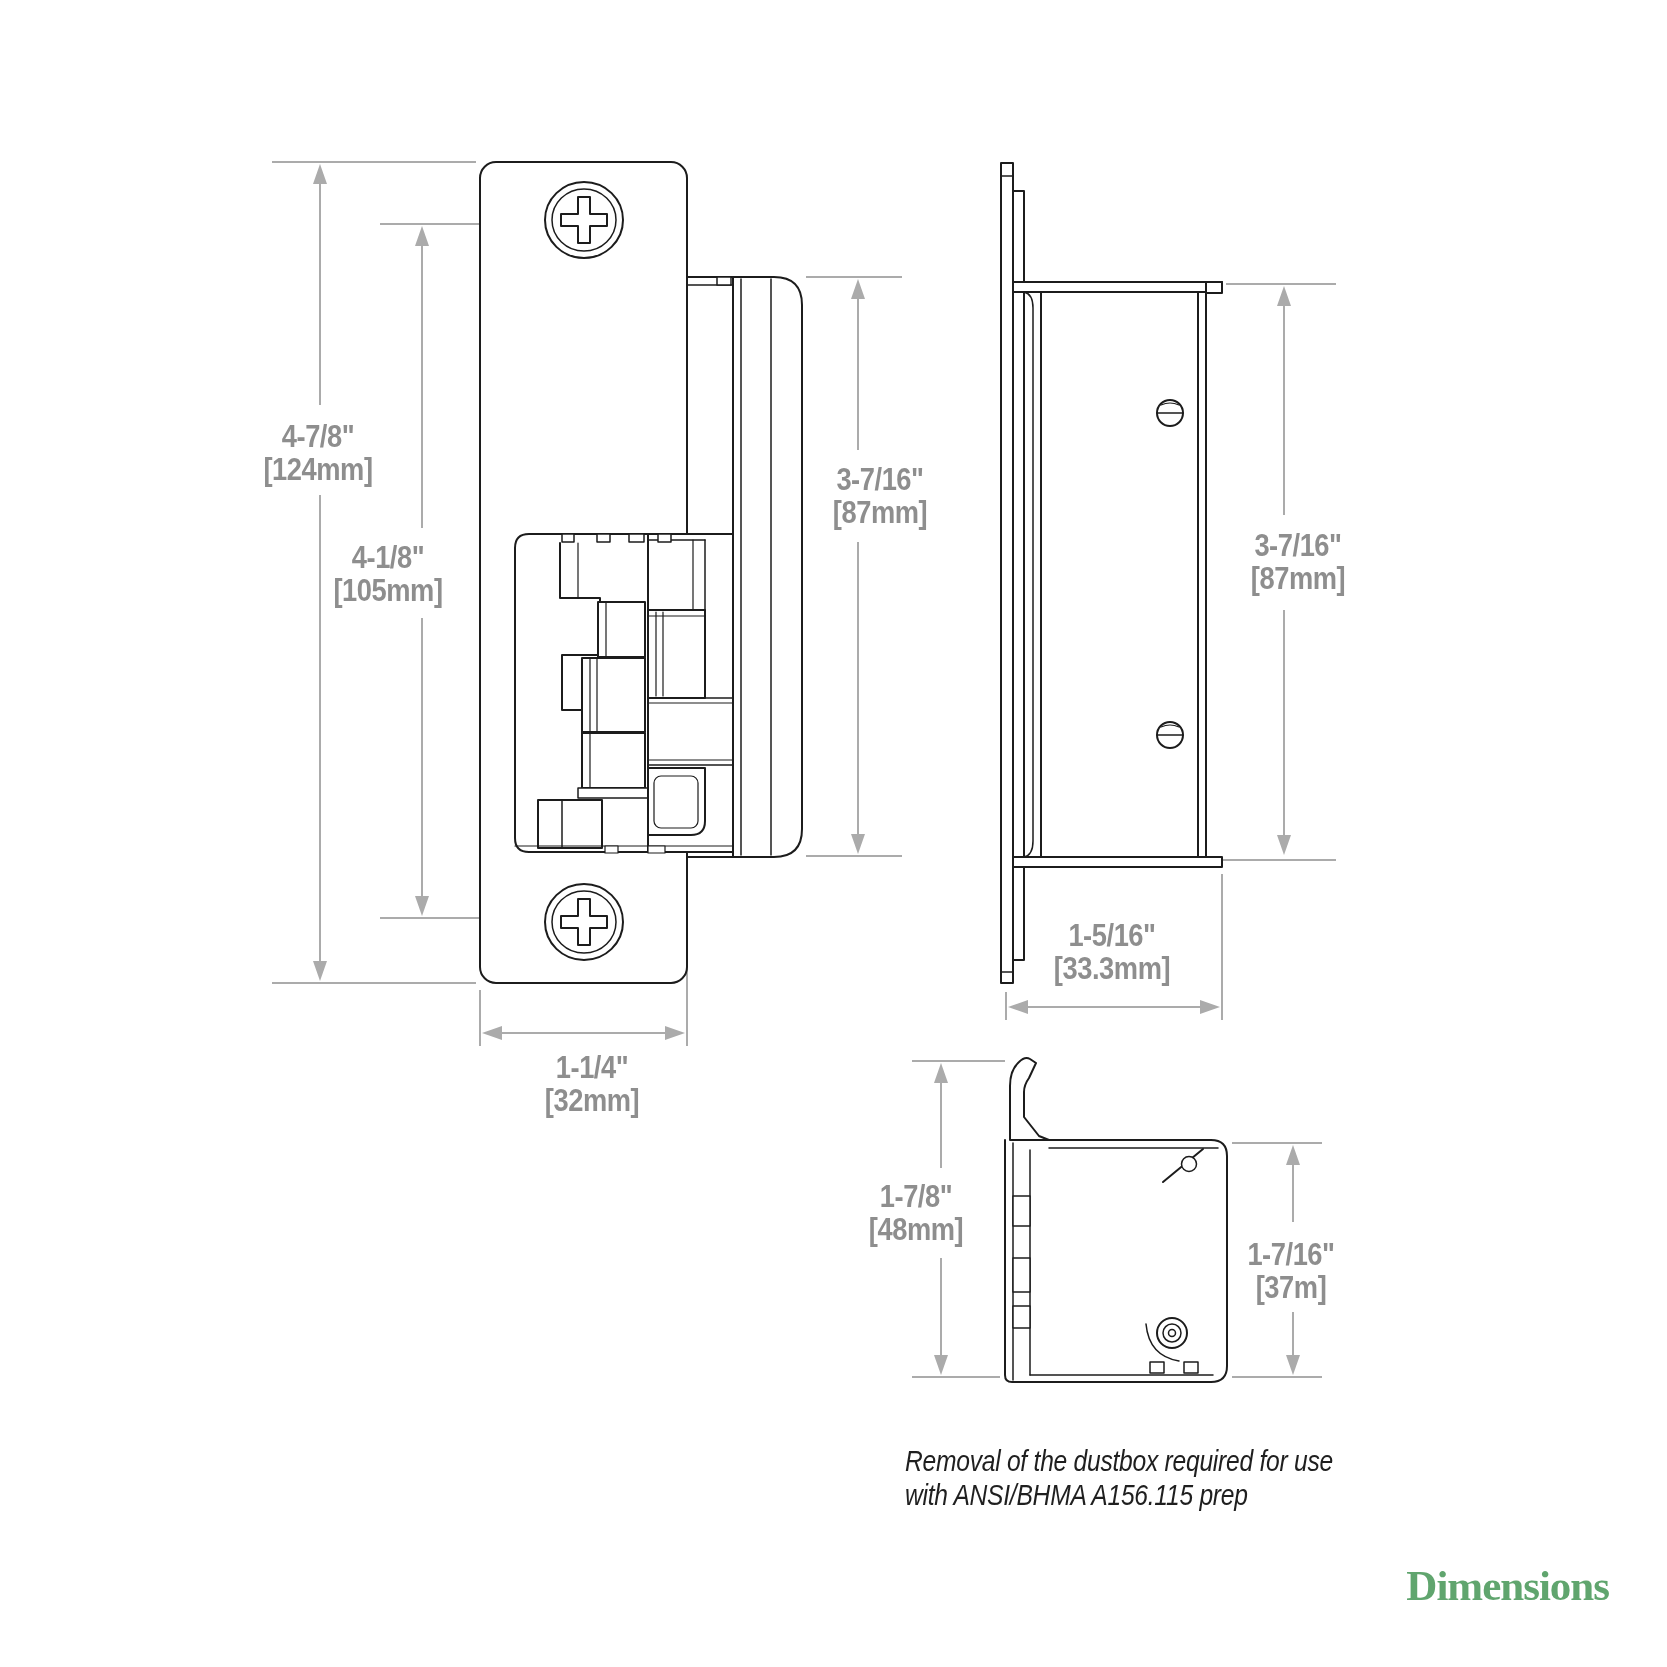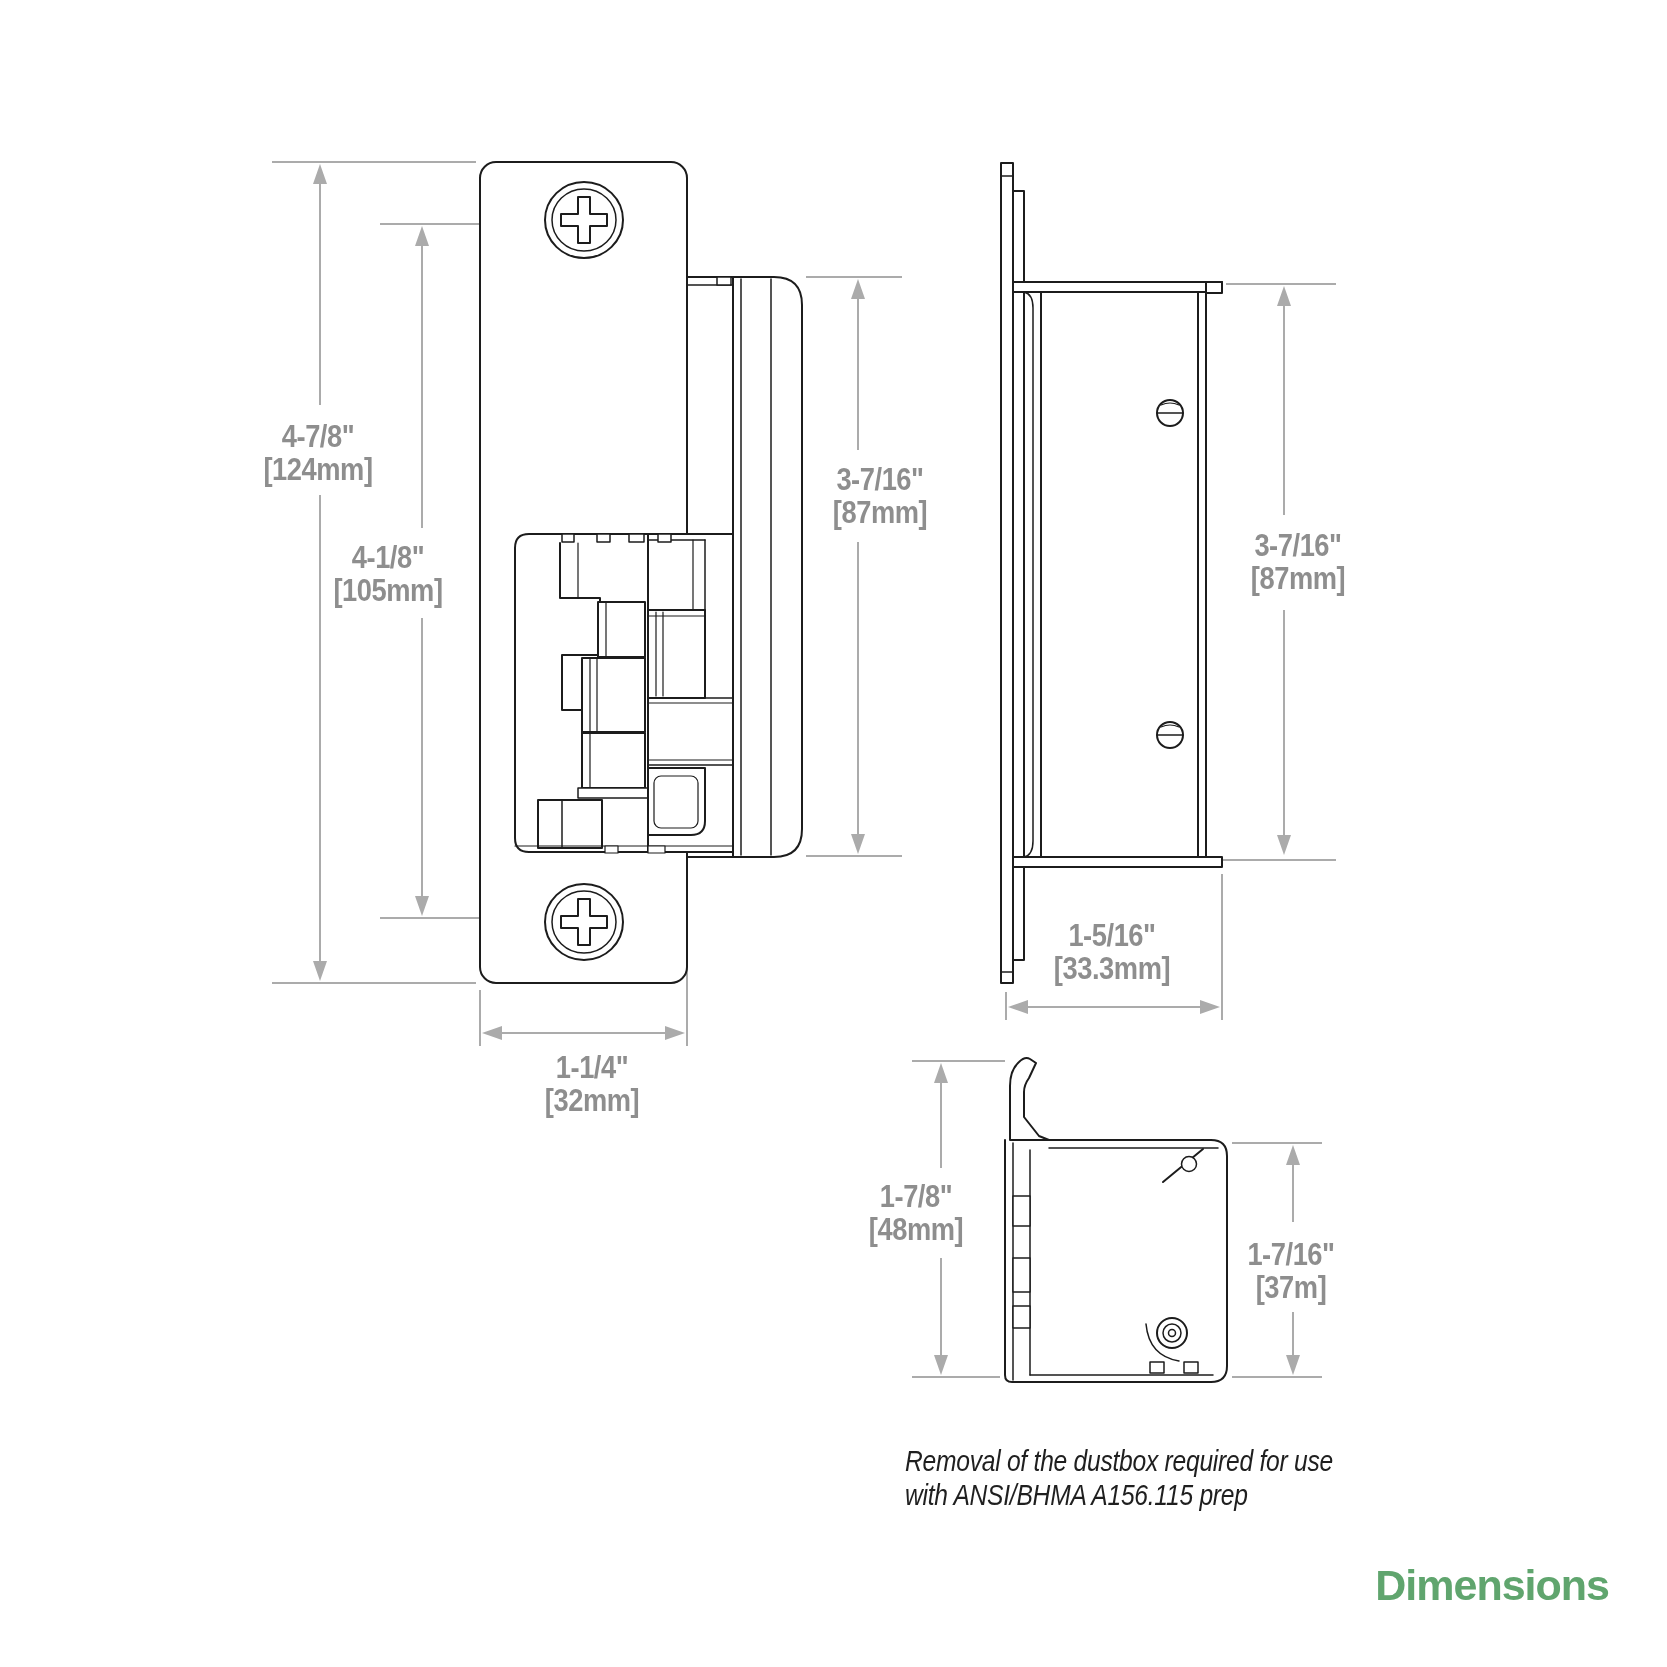--- a/index.html
+++ b/index.html
@@ -17,21 +17,21 @@
   .note{
     position:absolute;left:905px;top:1444px;
     font-style:italic;font-size:30px;line-height:1.14;color:#1f1f1f;
     letter-spacing:-0.3px;transform:scaleX(0.82);transform-origin:0 0;
     white-space:nowrap;
   }
   .note span{display:block;}
   .page-title{
     position:absolute;right:58px;top:1564px;
     font-weight:bold;font-size:43px;line-height:1;color:#60a56e;
-    letter-spacing:-1px;white-space:nowrap;
+    letter-spacing:-1px;white-space:nowrap;font-family:Liberation Serif, serif;
   }
 </style>
 </head>
 <body>
 
 <div class="stage">
 
   <svg width="1667" height="1667" viewBox="0 0 1667 1667">
 
     <g stroke="#ababab" stroke-width="2" fill="none">

